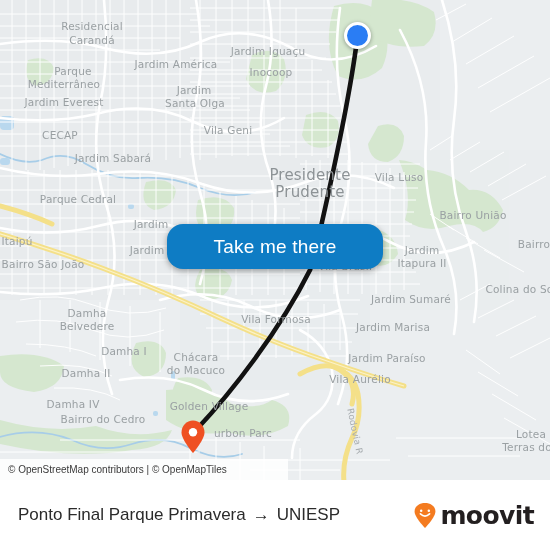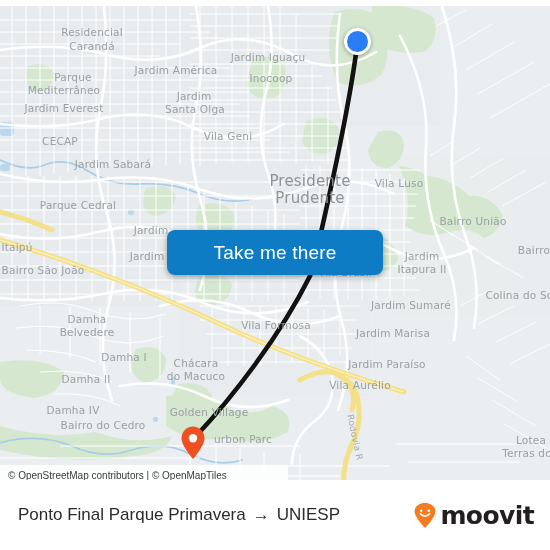--- a/index.html
+++ b/index.html
@@ -2,32 +2,32 @@
 <html><head>
 <meta charset="utf-8">
 <style>
   html,body{margin:0;padding:0;background:#fff;}
   body{width:550px;height:550px;font-family:"Liberation Sans",sans-serif;overflow:hidden;}
 
   #app{position:relative;width:550px;height:550px;overflow:hidden;background:#fff;}
 
   
   #map{position:absolute;left:0;top:0;width:550px;height:480px;overflow:hidden;
-       background:#eceff0;margin-top:6px;}
+       background:#eceff0;}
   #map svg{position:absolute;left:0;top:0;}
 
   
   .lbl{font-family:"DejaVu Sans","Liberation Sans",sans-serif;
        fill:#9aa0a3;font-size:10.5px;text-anchor:middle;letter-spacing:.2px;}
   .lbl.city{font-size:15px;fill:#8d9396;}
   .lbl.road{fill:#a8adb0;font-size:9px;}
 
   
   #cta{position:absolute;left:167px;top:224px;width:216px;height:45px;
-       background:#0e7cc4;border-radius:8px;border:none;cursor:pointer;
+       background:#0e7cc4;border-radius:16px;border:none;cursor:pointer;
        box-shadow:0 2px 6px rgba(0,0,0,.35);
        color:#fff;font-size:19px;font-family:"Liberation Sans",sans-serif;
        letter-spacing:.2px;display:flex;align-items:center;justify-content:center;}
 
   
   #attrib{position:absolute;left:0;bottom:0;height:21px;width:288px;
           background:rgba(255,255,255,.86);
           display:flex;align-items:center;padding-left:8px;box-sizing:border-box;
           font-size:10px;color:#3a3a3a;font-family:"Liberation Sans",sans-serif;
           white-space:nowrap;}

